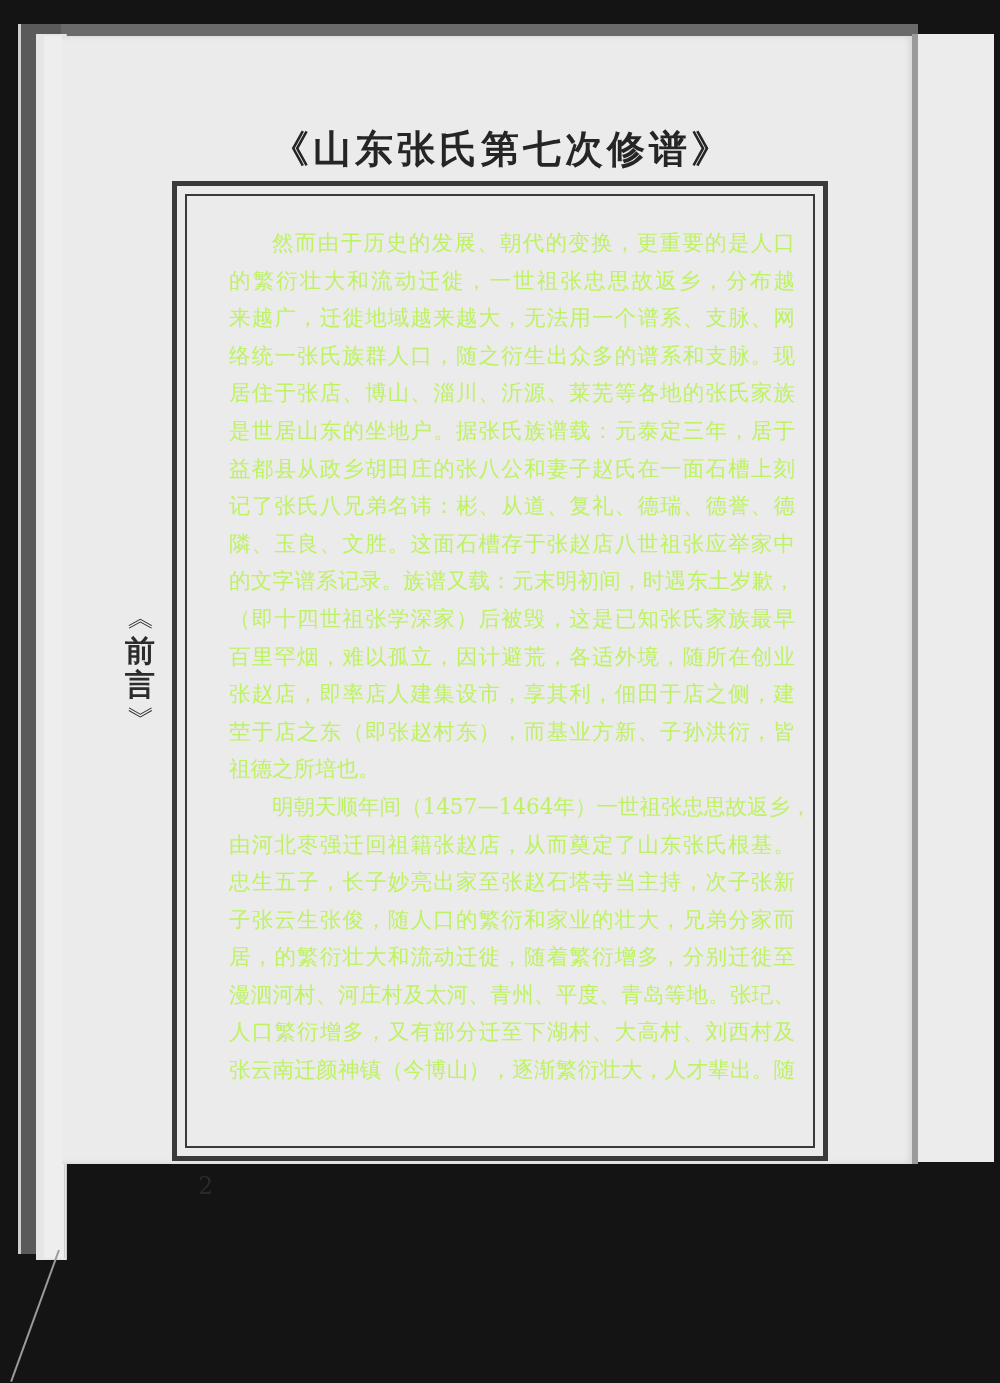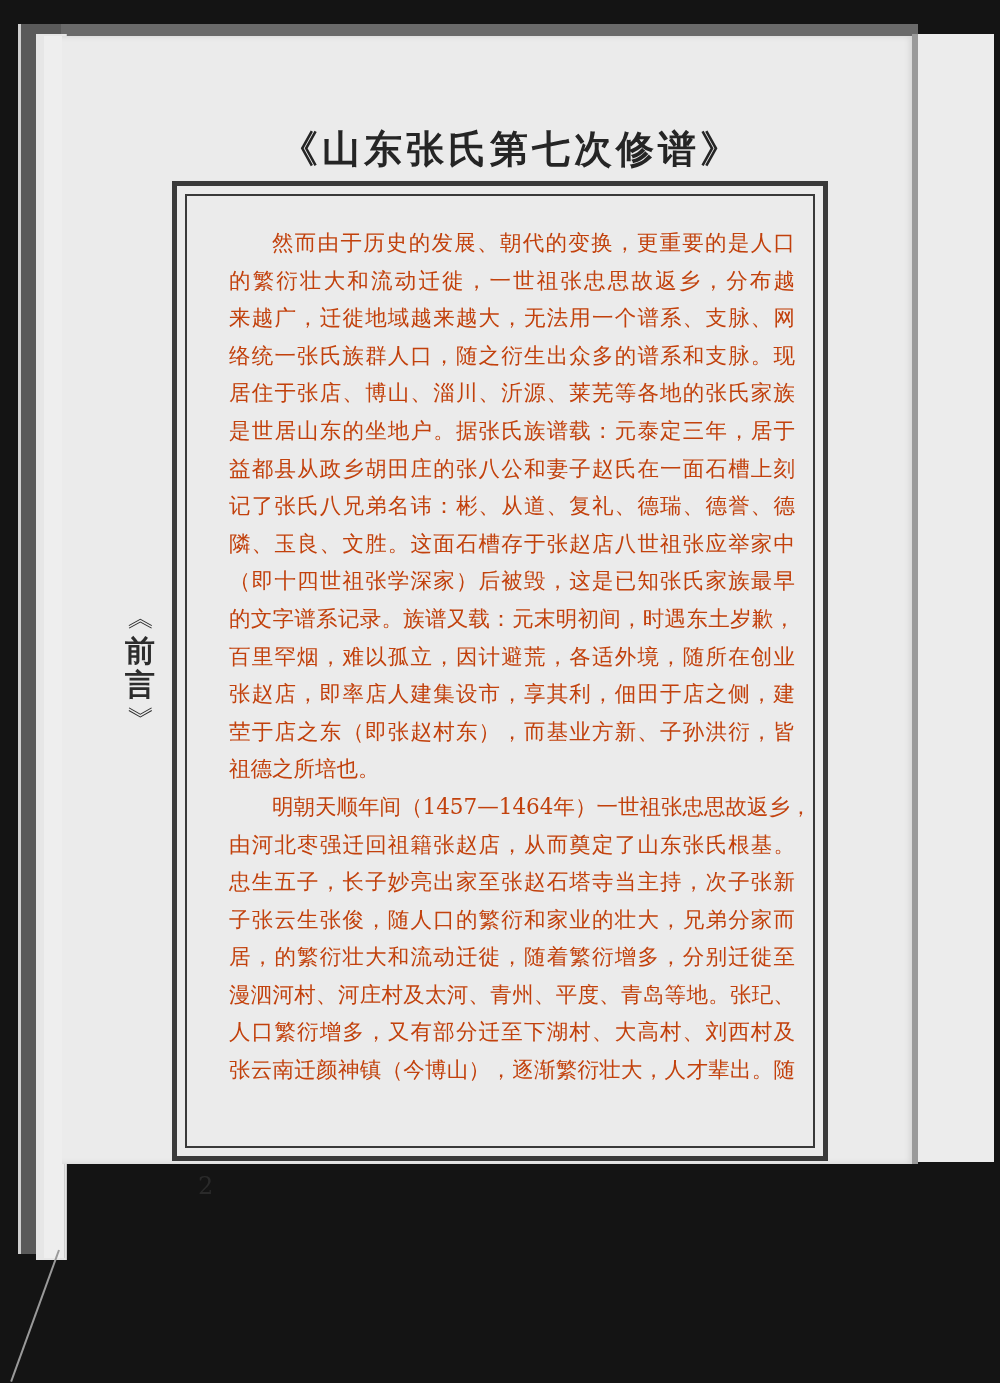--- a/index.html
+++ b/index.html
@@ -32,34 +32,34 @@
   .gutter {
     position: absolute; left: 912px; top: 34px; width: 6px; height: 1130px;
     background: #9a9a9a;
   }
   .next-page {
     position: absolute; left: 918px; top: 34px; width: 76px; height: 1128px;
     background: #ececec;
   }
   .title {
     position: absolute; left: 262px; top: 122px; width: 480px; height: 54px;
-    text-align: right; font-size: 38px; font-weight: bold; color: #252525;
+    text-align: center; font-size: 38px; font-weight: bold; color: #252525;
     letter-spacing: 4px; line-height: 54px;
   }
   .frame-outer {
     position: absolute; left: 172px; top: 181px; width: 646px; height: 970px;
     border: 5px solid #3a3a3a;
   }
   .frame-inner {
     position: absolute; left: 8px; top: 8px; right: 8px; bottom: 8px;
     border: 2px solid #3a3a3a;
   }
   .body-text {
     position: absolute; left: 42px; top: 28px; width: 566px;
-    font-size: 21.5px; line-height: 37.6px; color: #c2410c;
+    font-size: 21.5px; line-height: 37.6px; color: #bef264;
     text-align: justify;
   }
   .line { display: block; white-space: nowrap; text-align: justify; text-align-last: justify; height: 37.6px; }
   .line.last { text-align-last: left; }
   .indent { padding-left: 43px; }
   .side-label {
     position: absolute; left: 110px; top: 600px; width: 60px; height: 140px;
     text-align: center; font-size: 30px; color: #2c2c2c; line-height: 34px;
   }
   .side-bracket { display: block; font-size: 26px; transform: rotate(90deg); height: 34px; }
@@ -99,22 +99,22 @@
     <div class="body-text">
       <span class="line indent">然而由于历史的发展、朝代的变换，更重要的是人口</span>
       <span class="line">的繁衍壮大和流动迁徙，一世祖张忠思故返乡，分布越</span>
       <span class="line">来越广，迁徙地域越来越大，无法用一个谱系、支脉、网</span>
       <span class="line">络统一张氏族群人口，随之衍生出众多的谱系和支脉。现</span>
       <span class="line">居住于张店、博山、淄川、沂源、莱芜等各地的张氏家族</span>
       <span class="line">是世居山东的坐地户。据张氏族谱载：元泰定三年，居于</span>
       <span class="line">益都县从政乡胡田庄的张八公和妻子赵氏在一面石槽上刻</span>
       <span class="line">记了张氏八兄弟名讳：彬、从道、复礼、德瑞、德誉、德</span>
       <span class="line">隣、玉良、文胜。这面石槽存于张赵店八世祖张应举家中</span>
+      <span class="line">的文字谱系记录。族谱又载：元末明初间，时遇东土岁歉，</span>
       <span class="line">（即十四世祖张学深家）后被毁，这是已知张氏家族最早</span>
-      <span class="line">的文字谱系记录。族谱又载：元末明初间，时遇东土岁歉，</span>
       <span class="line">百里罕烟，难以孤立，因计避荒，各适外境，随所在创业</span>
       <span class="line">张赵店，即率店人建集设市，享其利，佃田于店之侧，建</span>
       <span class="line">茔于店之东（即张赵村东），而基业方新、子孙洪衍，皆</span>
       <span class="line last">祖德之所培也。</span>
       <span class="line indent">明朝天顺年间（1457—1464年）一世祖张忠思故返乡，</span>
       <span class="line">由河北枣强迁回祖籍张赵店，从而奠定了山东张氏根基。</span>
       <span class="line">忠生五子，长子妙亮出家至张赵石塔寺当主持，次子张新</span>
       <span class="line">子张云生张俊，随人口的繁衍和家业的壮大，兄弟分家而</span>
       <span class="line">居，的繁衍壮大和流动迁徙，随着繁衍增多，分别迁徙至</span>
       <span class="line">漫泗河村、河庄村及太河、青州、平度、青岛等地。张玘、</span>

